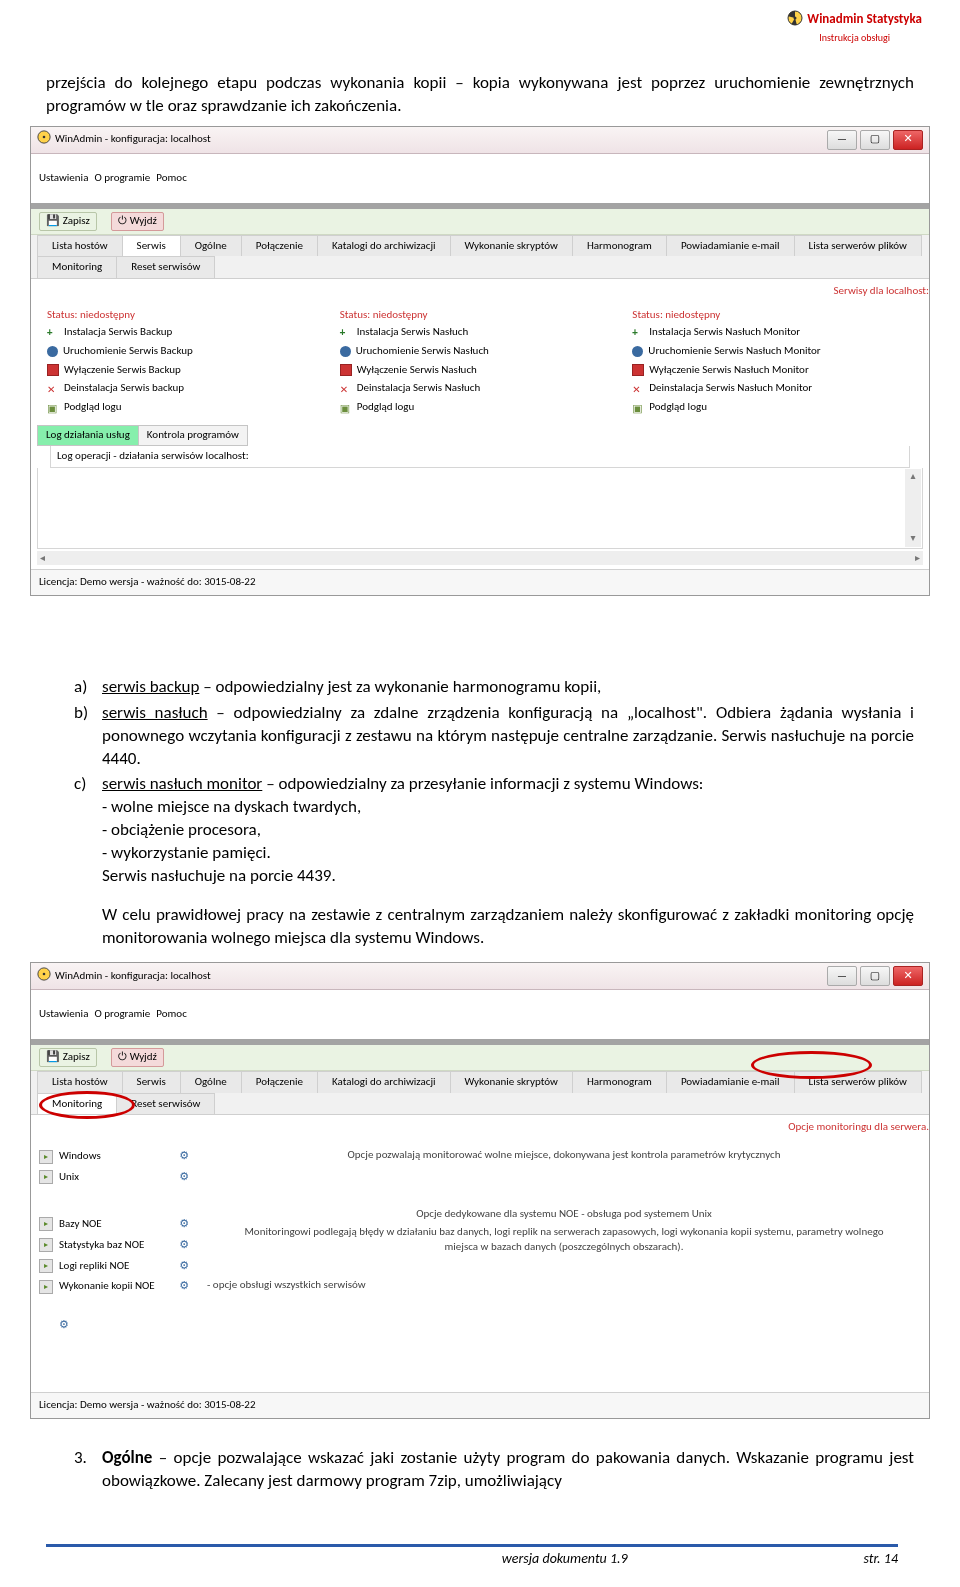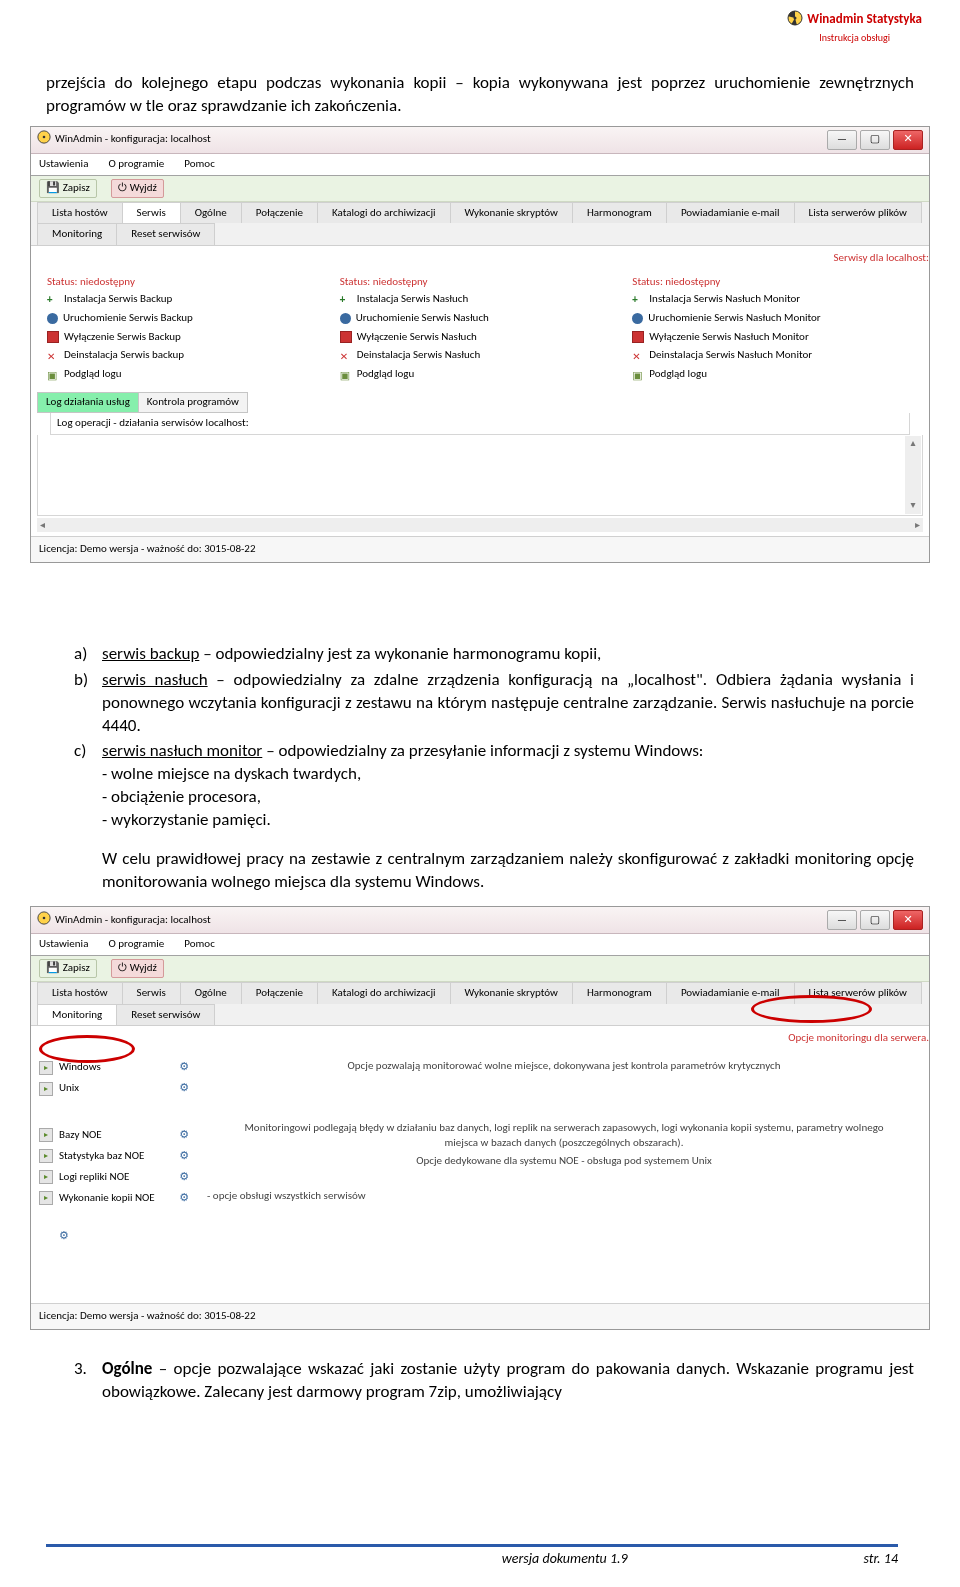--- a/index.html
+++ b/index.html
@@ -16,21 +16,21 @@
   .dash-list{margin-left:0}
   .u{text-decoration:underline}
   .sshot{margin:8px 30px;border:1px solid #999;background:#f5eaee;font-size:11px;color:#000}
   .win-titlebar{display:flex;align-items:center;background:linear-gradient(#f9f4f4,#efe3e6);border-bottom:1px solid #c8b6bc;padding:3px 6px}
   .win-titlebar .ticon{margin-right:4px}
   .win-titlebar .ttext{flex:1}
   .win-btns{display:flex;gap:3px}
   .wbtn{width:28px;height:18px;background:linear-gradient(#f7f7f7,#ddd);border:1px solid #aaa;border-radius:2px;display:flex;align-items:center;justify-content:center;font-size:11px}
   .wbtn.close{background:linear-gradient(#e66,#c22);color:#fff;border-color:#a22}
   .win-inner{background:#fff}
-  .menu-row{padding:3px 8px;border-bottom:1px solid #a3a3a3;display:flex;gap:20px}
+  .menu-row{padding:17px 8px;border-bottom:6px solid #a3a3a3;display:flex;gap:6px}
   .menu-row span{text-decoration:none}
   .toolbar-row{padding:3px 8px;background:#eaf3e3;border-bottom:1px solid #cfd9c4;display:flex;gap:14px;align-items:center}
   .tb-item{display:inline-flex;align-items:center;gap:3px;border:1px solid #b8c6a8;padding:1px 6px;background:#eaf3e3;border-radius:2px}
   .tb-item.red{background:#f4dada;border-color:#d49a9a}
   .tabs-row{padding:0 6px;display:flex;flex-wrap:wrap;border-bottom:1px solid #cfcfcf;background:#f1f1f1}
   .tabs-row .tab{border:1px solid #cfcfcf;border-bottom:none;margin-right:-1px;padding:3px 14px;background:#e9e9e9;font-size:11px;white-space:nowrap}
   .tabs-row .tab.sel{background:#fff;font-weight:normal}
   .section-title{color:#c33;text-align:right;padding:5px 0;font-size:11px}
   .three-col{display:flex;gap:12px;padding:4px 16px}
   .col{flex:1}
@@ -228,20 +228,21 @@
         <span class="txt"><span class="u">serwis nasłuch</span><span> – odpowiedzialny za zdalne zrządzenia konfiguracją na „localhost". Odbiera żądania wysłania i ponownego wczytania konfiguracji z zestawu na którym następuje centralne zarządzanie. Serwis nasłuchuje na porcie 4440.</span></span>
         </div>
       <div class="item">
           <span class="marker">c)</span>
         <span class="txt"><span class="u">serwis nasłuch monitor</span><span> – odpowiedzialny za przesyłanie informacji z systemu Windows:</span>
           <div class="dash-list">
             <div>- wolne miejsce na dyskach twardych,</div>
             <div>- obciążenie procesora,</div>
             <div>- wykorzystanie pamięci.</div>
           </div>
+          <div>Serwis nasłuchuje na porcie 4439.</div>
           <div style="height:16px"></div>
           <div>W celu prawidłowej pracy na zestawie z centralnym zarządzaniem należy skonfigurować z zakładki monitoring opcję monitorowania wolnego miejsca dla systemu Windows.</div>
         </span>
         </div>
     </div>
   </div>
 
   <div class="sshot" style="position:relative">
     <div class="win-titlebar">
       <span class="ticon">
@@ -322,22 +323,22 @@
             </div>
           <div style="height:18px"></div>
           <div class="opt-row">
               <span style="width:14px"></span>
               <span class="opt-gear">⚙</span>
             </div>
         </div>
         <div class="opts-right">
           <div style="padding:2px 40px 0 40px">Opcje pozwalają monitorować wolne miejsce, dokonywana jest kontrola parametrów krytycznych</div>
           <div style="height:44px"></div>
+          <div>Opcje dedykowane dla systemu NOE - obsługa pod systemem Unix</div>
           <div style="padding:3px 30px">Monitoringowi podlegają błędy w działaniu baz danych, logi replik na serwerach zapasowych, logi wykonania kopii systemu, parametry wolnego miejsca w bazach danych (poszczególnych obszarach).</div>
-          <div>Opcje dedykowane dla systemu NOE - obsługa pod systemem Unix</div>
           <div style="height:20px"></div>
           <div style="text-align:left">- opcje obsługi wszystkich serwisów</div>
         </div>
       </div>
       <div style="height:50px"></div>
       <div class="lic">Licencja: Demo wersja - ważność do: 3015-08-22</div>
     </div>
     <span class="circle" style="top:88px;left:720px;width:115px;height:22px;border-radius:50%/50%"></span>
     <span class="circle" style="top:128px;left:8px;width:90px;height:22px;border-radius:50%/50%"></span>
   </div>

